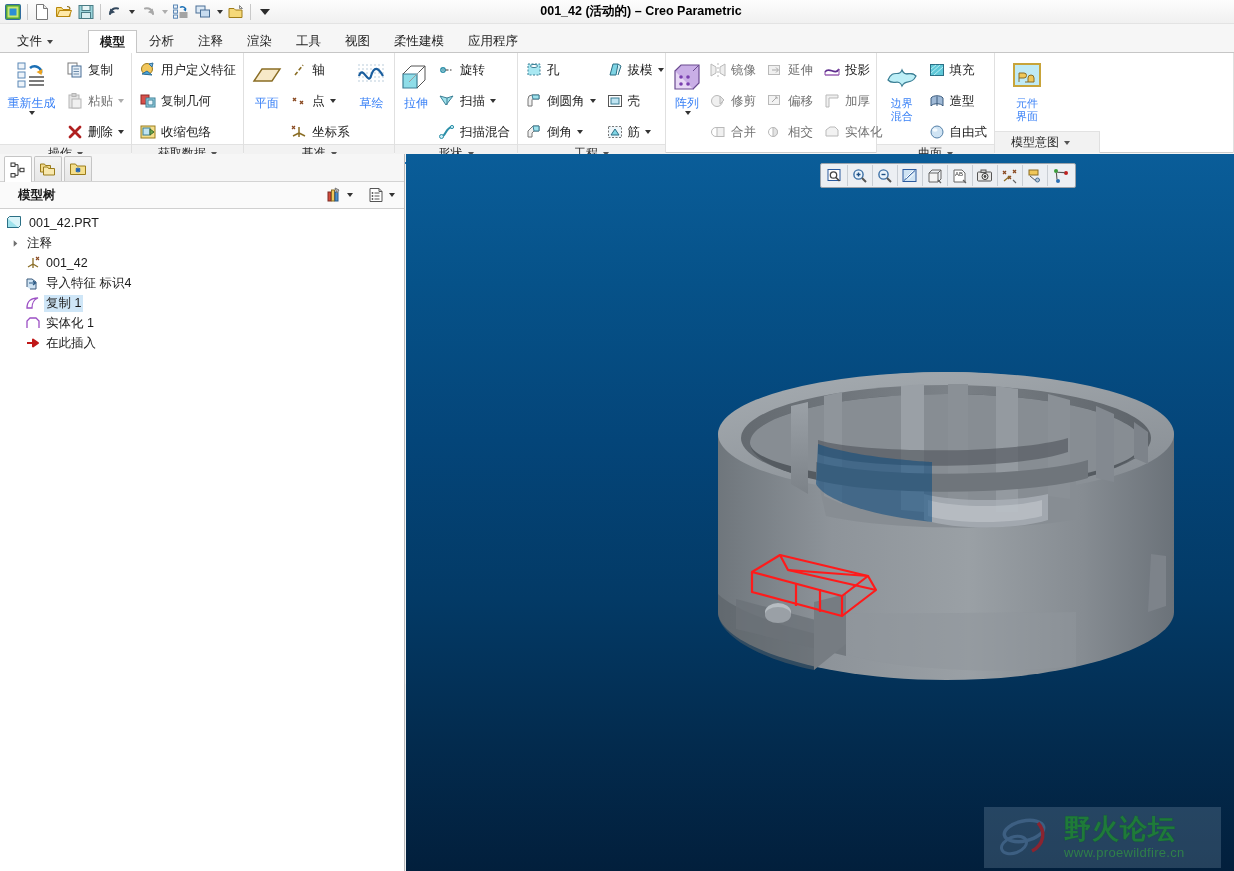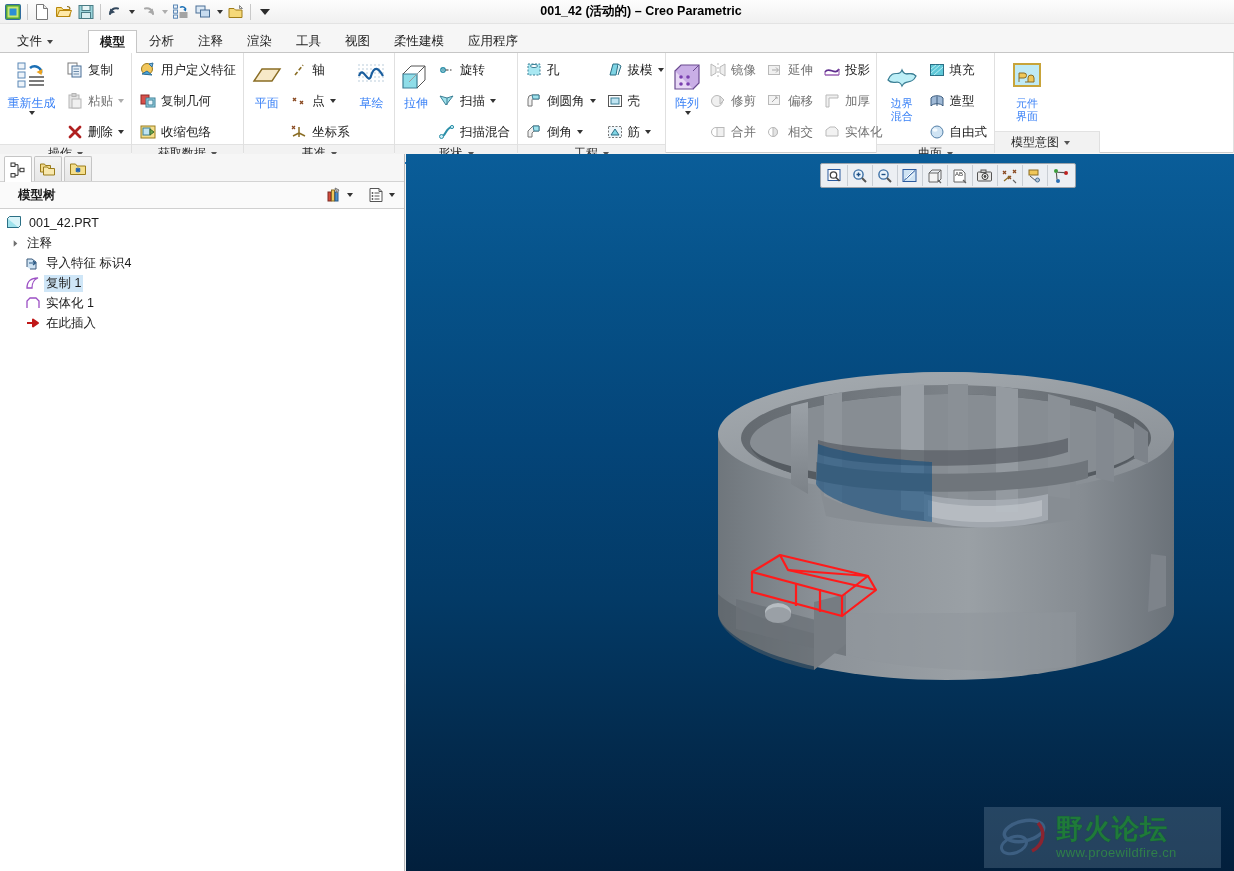--- a/index.html
+++ b/index.html
@@ -131,21 +131,21 @@
     background:#eceff3; border:1px solid #9aa2ab; border-radius:2px;
     padding:1px 2px;
   }
   .gfxbtn { width:25px; height:21px; display:flex;align-items:center;justify-content:center;
     border-right:1px solid #c9ced4; }
   .gfxbtn:last-child { border-right:none; }
 
   .watermark {
     position:absolute; left:578px; top:653px; width:237px; height:61px;
     background: rgba(120,145,170,0.30);
-    display:flex; align-items:center; padding-left:10px; 
+    display:flex; align-items:center; padding-left:10px; gap:8px;
   }
   .wm-text { display:flex; flex-direction:column; line-height:1; }
   .wm-cn { font-size:27px; font-weight:bold; color:#1f7a3a; letter-spacing:1px;
            text-shadow:0 0 1px #0d5c28; }
   .wm-url { font-size:13px; color:#2f7f4a; margin-top:3px; letter-spacing:0.3px; }
 
   .model { position:absolute; left:290px; top:190px; }
 </style>
 </head>
 <body>
@@ -729,20 +729,31 @@
         </span>
         <span class="tlabel">001_42.PRT</span>
       </div>
       <div class="trow" style="padding-left:8px">
         <span class="twist">
           <svg viewBox="0 0 10 10" width="9" height="9">
               <path d="M3 1.5l4 3.5-4 3.5z" fill="#6f6f6f"></path>
             </svg>
         </span>
         <span class="tlabel" style="margin-left:3px">注释</span>
+      </div>
+      <div class="trow" style="padding-left:25px">
+        <span class="ico" style="width:16px;height:16px;margin-right:3px">
+          <svg viewBox="0 0 16 16" width="16" height="16">
+              <g stroke="#8a6d25" stroke-width="1.3">
+                <path d="M8 13V3M8 9L3 12M8 9l5 3"></path>
+              </g>
+              <path d="M11 2l3 3M14 2l-3 3" stroke="#8a4a22" stroke-width="1.1"></path>
+            </svg>
+        </span>
+        <span class="tlabel">001_42</span>
       </div>
       <div class="trow" style="padding-left:25px">
         <span class="ico" style="width:16px;height:16px;margin-right:3px">
           <svg viewBox="0 0 16 16" width="16" height="16">
               <path d="M2 12V4h5l4 3v7H5" fill="#cfe3f3" stroke="#3a5a7c"></path>
               <path d="M4 8h6M8 6l2.5 2L8 10" fill="none" stroke="#2b5a85" stroke-width="1.2"></path>
             </svg>
         </span>
         <span class="tlabel">导入特征 标识4</span>
       </div>

